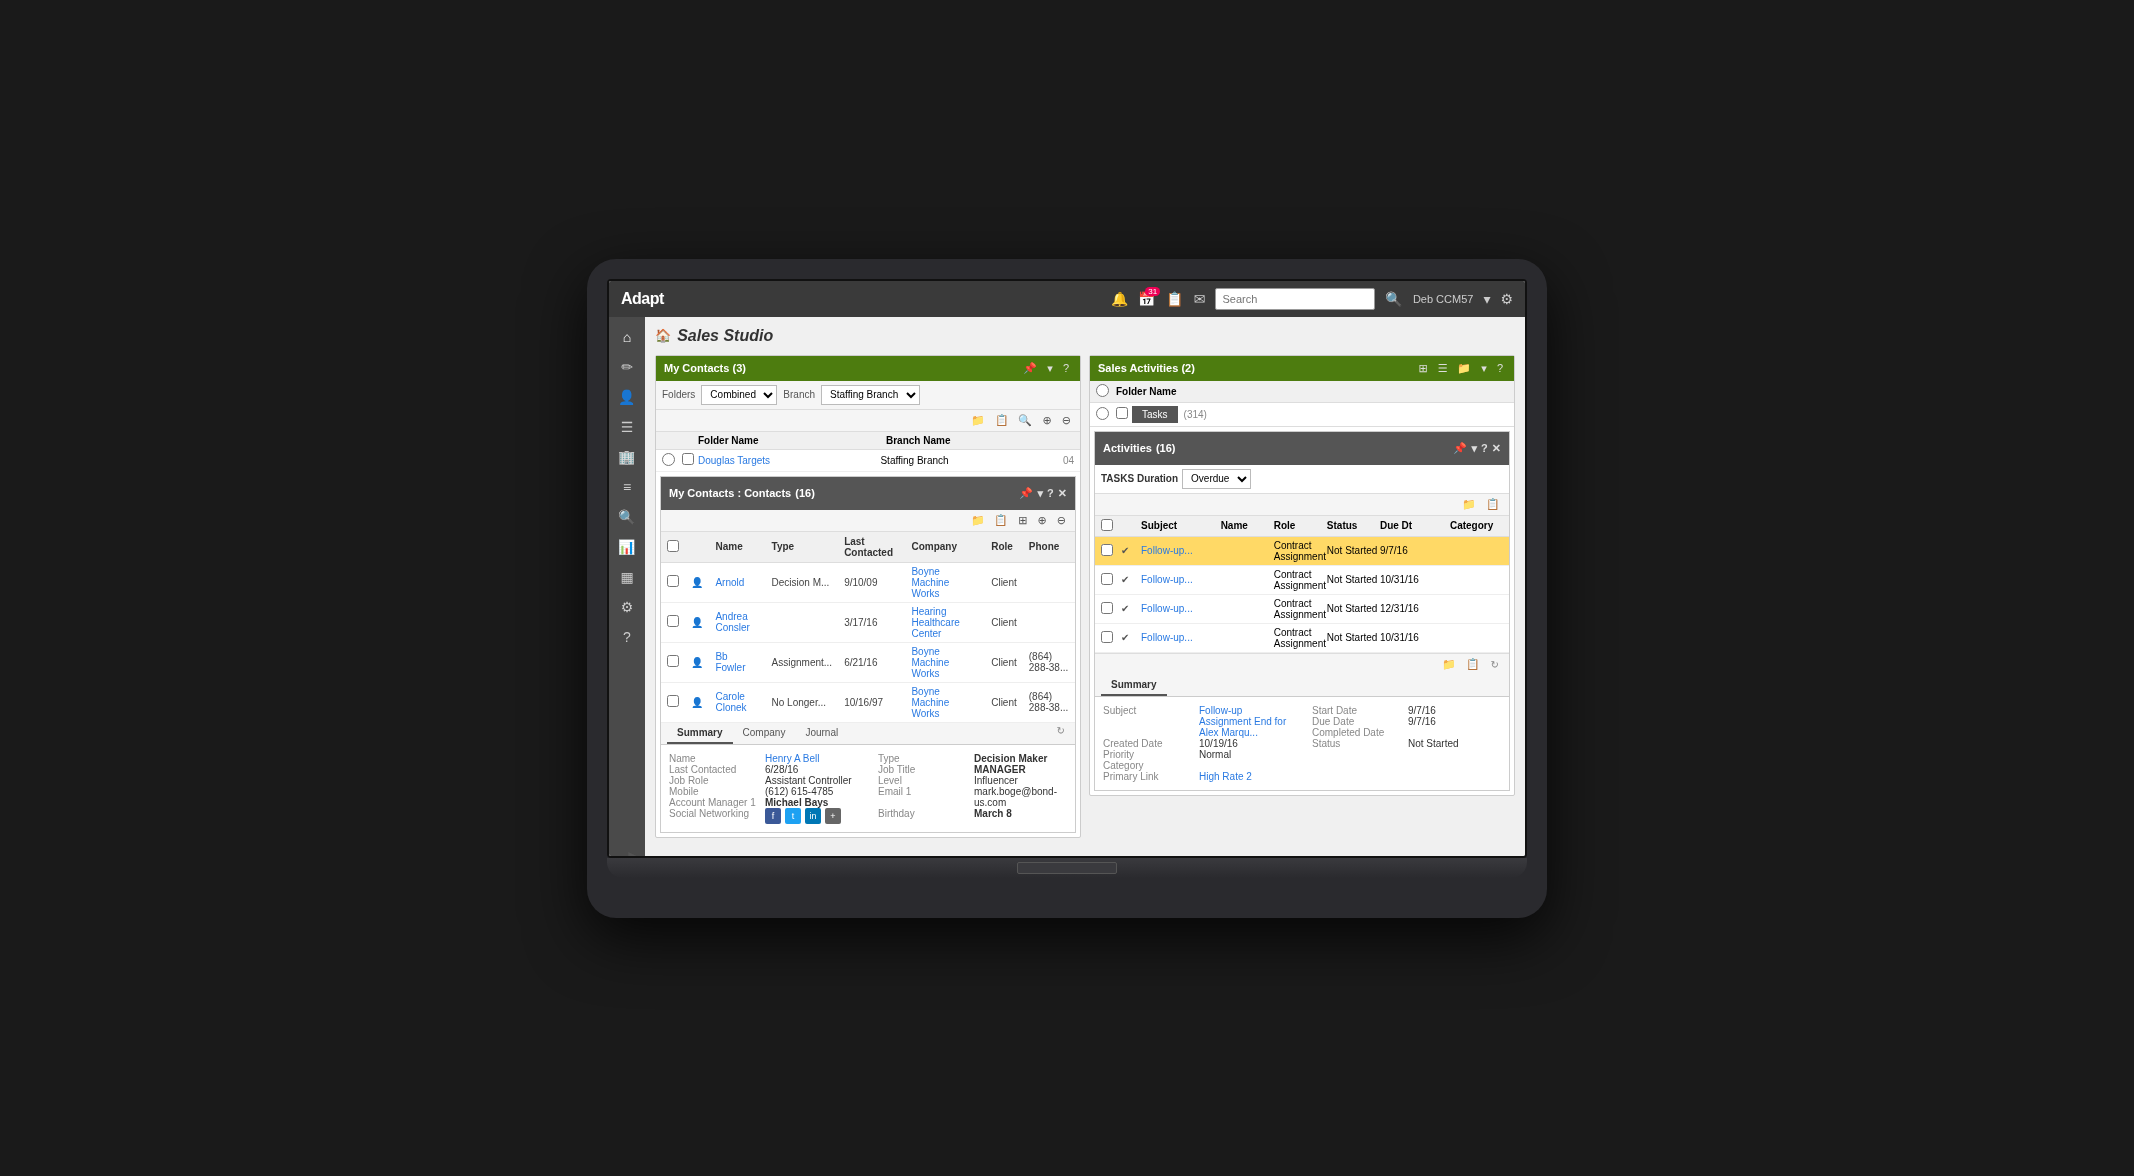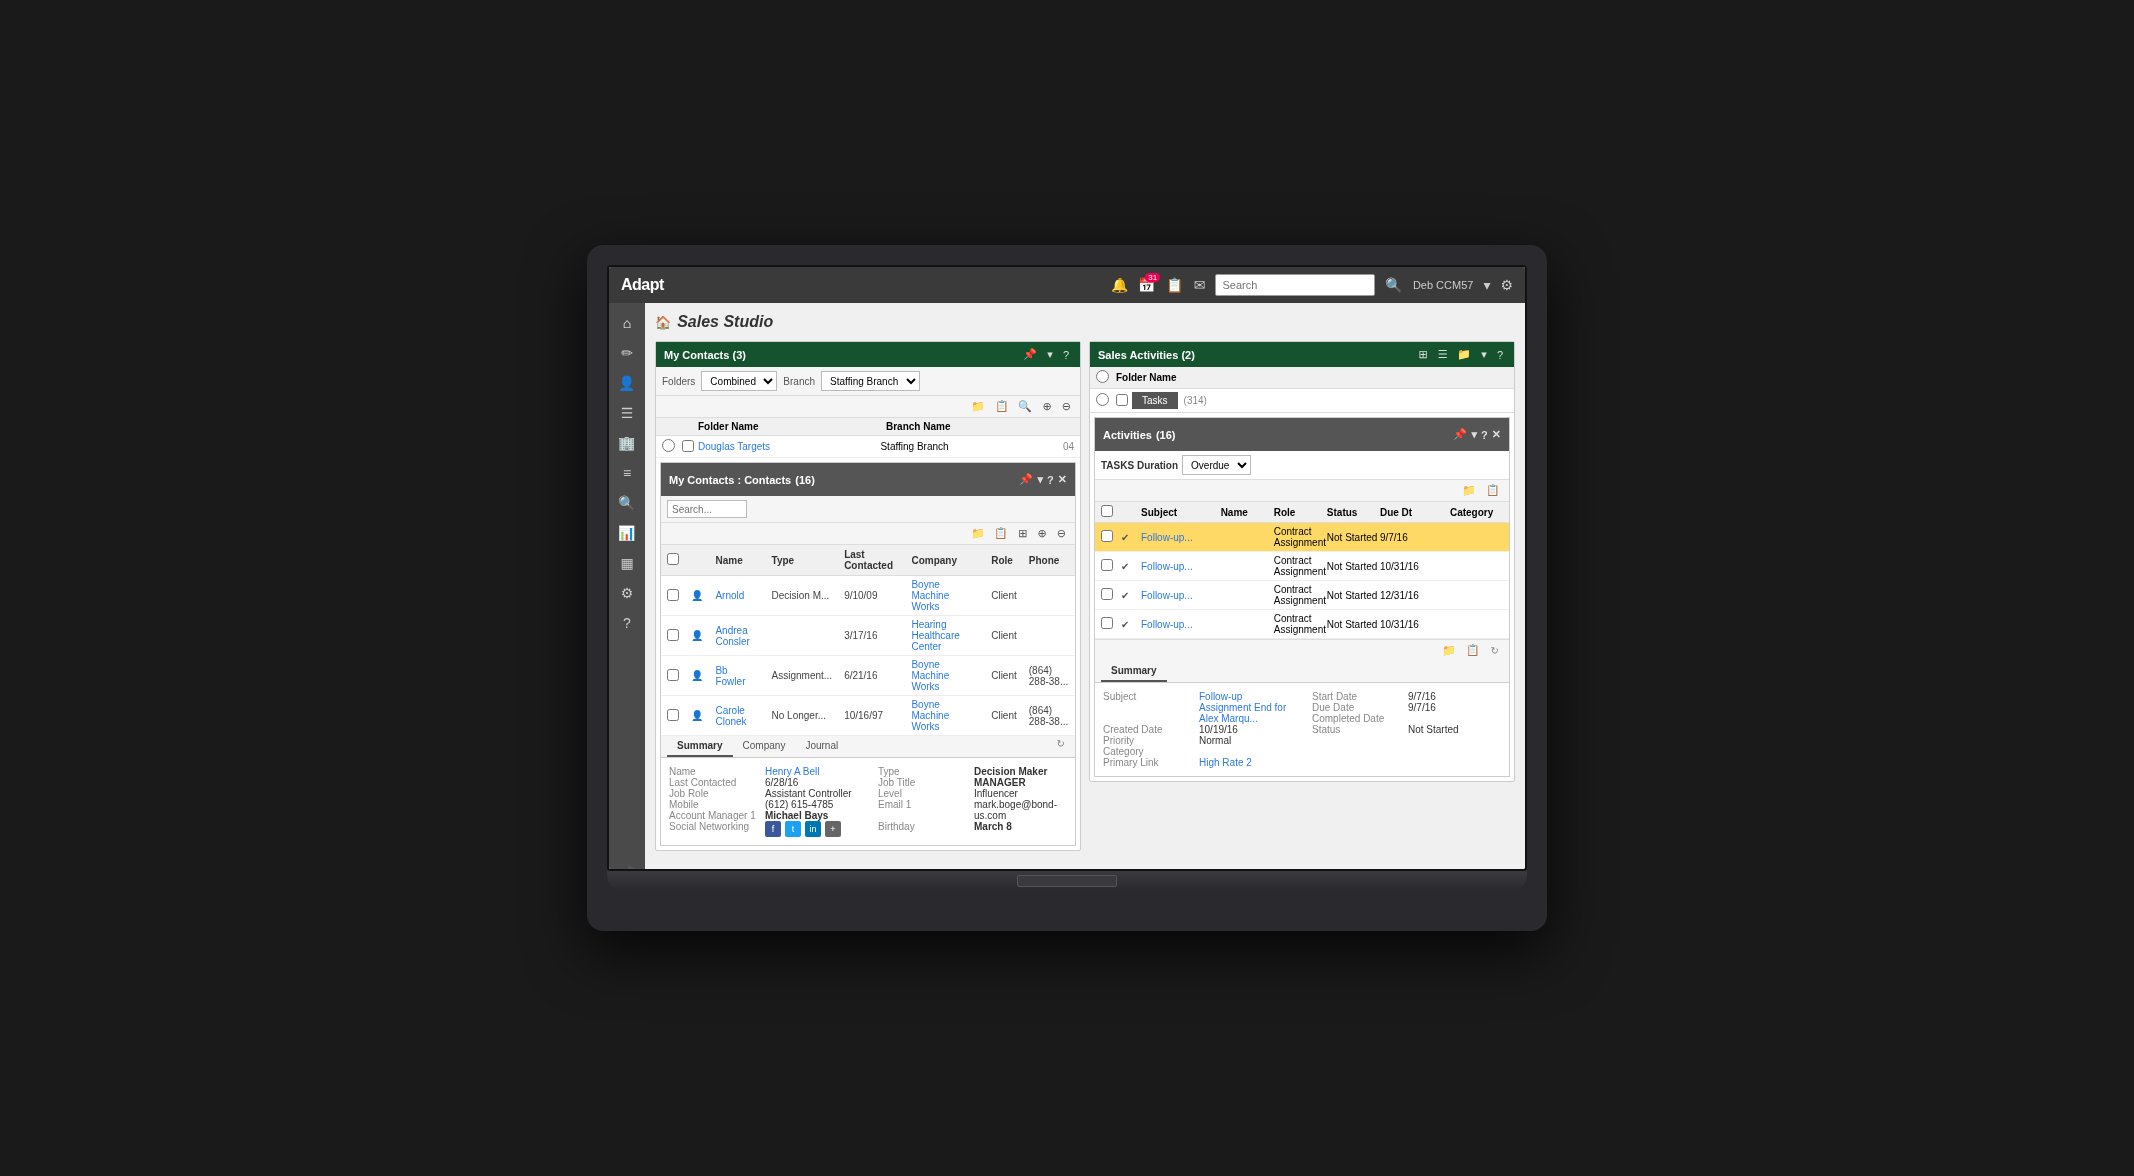--- a/index.html
+++ b/index.html
@@ -9,21 +9,21 @@
       justify-content: center;
       align-items: center;
       min-height: 100vh;
       font-family: Arial, sans-serif;
       font-size: 11px;
     }
 
     .laptop-outer {
       width: 960px;
       background: #2a2a2e;
-      border-radius: 16px;
+      border-radius: 29px;
       padding: 20px 20px 40px 20px;
       box-shadow: 0 20px 60px rgba(0,0,0,0.8);
       position: relative;
     }
 
     .laptop-screen {
       background: #e8e8e8;
       border-radius: 4px;
       overflow: hidden;
       border: 2px solid #111;
@@ -137,21 +137,21 @@
     .panel-right { flex: 1; }
 
     
     .panel {
       background: #fff;
       border: 1px solid #ccc;
       border-radius: 2px;
       margin-bottom: 8px;
     }
     .panel-header {
-      background: #14532d;
+      background: #4d7c0f;
       color: #fff;
       padding: 5px 8px;
       display: flex;
       align-items: center;
       gap: 4px;
     }
     .panel-header-title {
       flex: 1;
       font-weight: bold;
       font-size: 11px;
@@ -541,23 +541,20 @@
                 <div class="inner-panel-header">
                   <span>My Contacts : Contacts</span>
                   <span style="margin-left:4px;">(16)</span>
                   <div class="inner-panel-header-spacer"></div>
                   <span style="color:#ddd; cursor:pointer; margin-right:4px;">📌</span>
                   <span style="color:#ddd; cursor:pointer; margin-right:4px;">▾</span>
                   <span style="color:#ddd; cursor:pointer; margin-right:4px;">?</span>
                   <span style="color:#ddd; cursor:pointer;">✕</span>
                 </div>
 
-                <div style="padding:4px 6px; background:#f5f5f5; border-bottom:1px solid #ddd;">
-                  <input type="text" class="search-mini" placeholder="Search..." style="">
-                </div>
 
                 <div style="display:flex; justify-content:flex-end; padding:3px 6px; background:#f5f5f5; border-bottom:1px solid #ddd; gap:4px;">
                   <span class="toolbar-btn">📁</span>
                   <span class="toolbar-btn">📋</span>
                   <span class="toolbar-btn">⊞</span>
                   <span class="toolbar-btn">⊕</span>
                   <span class="toolbar-btn">⊖</span>
                 </div>
 
                 <table class="data-table">

